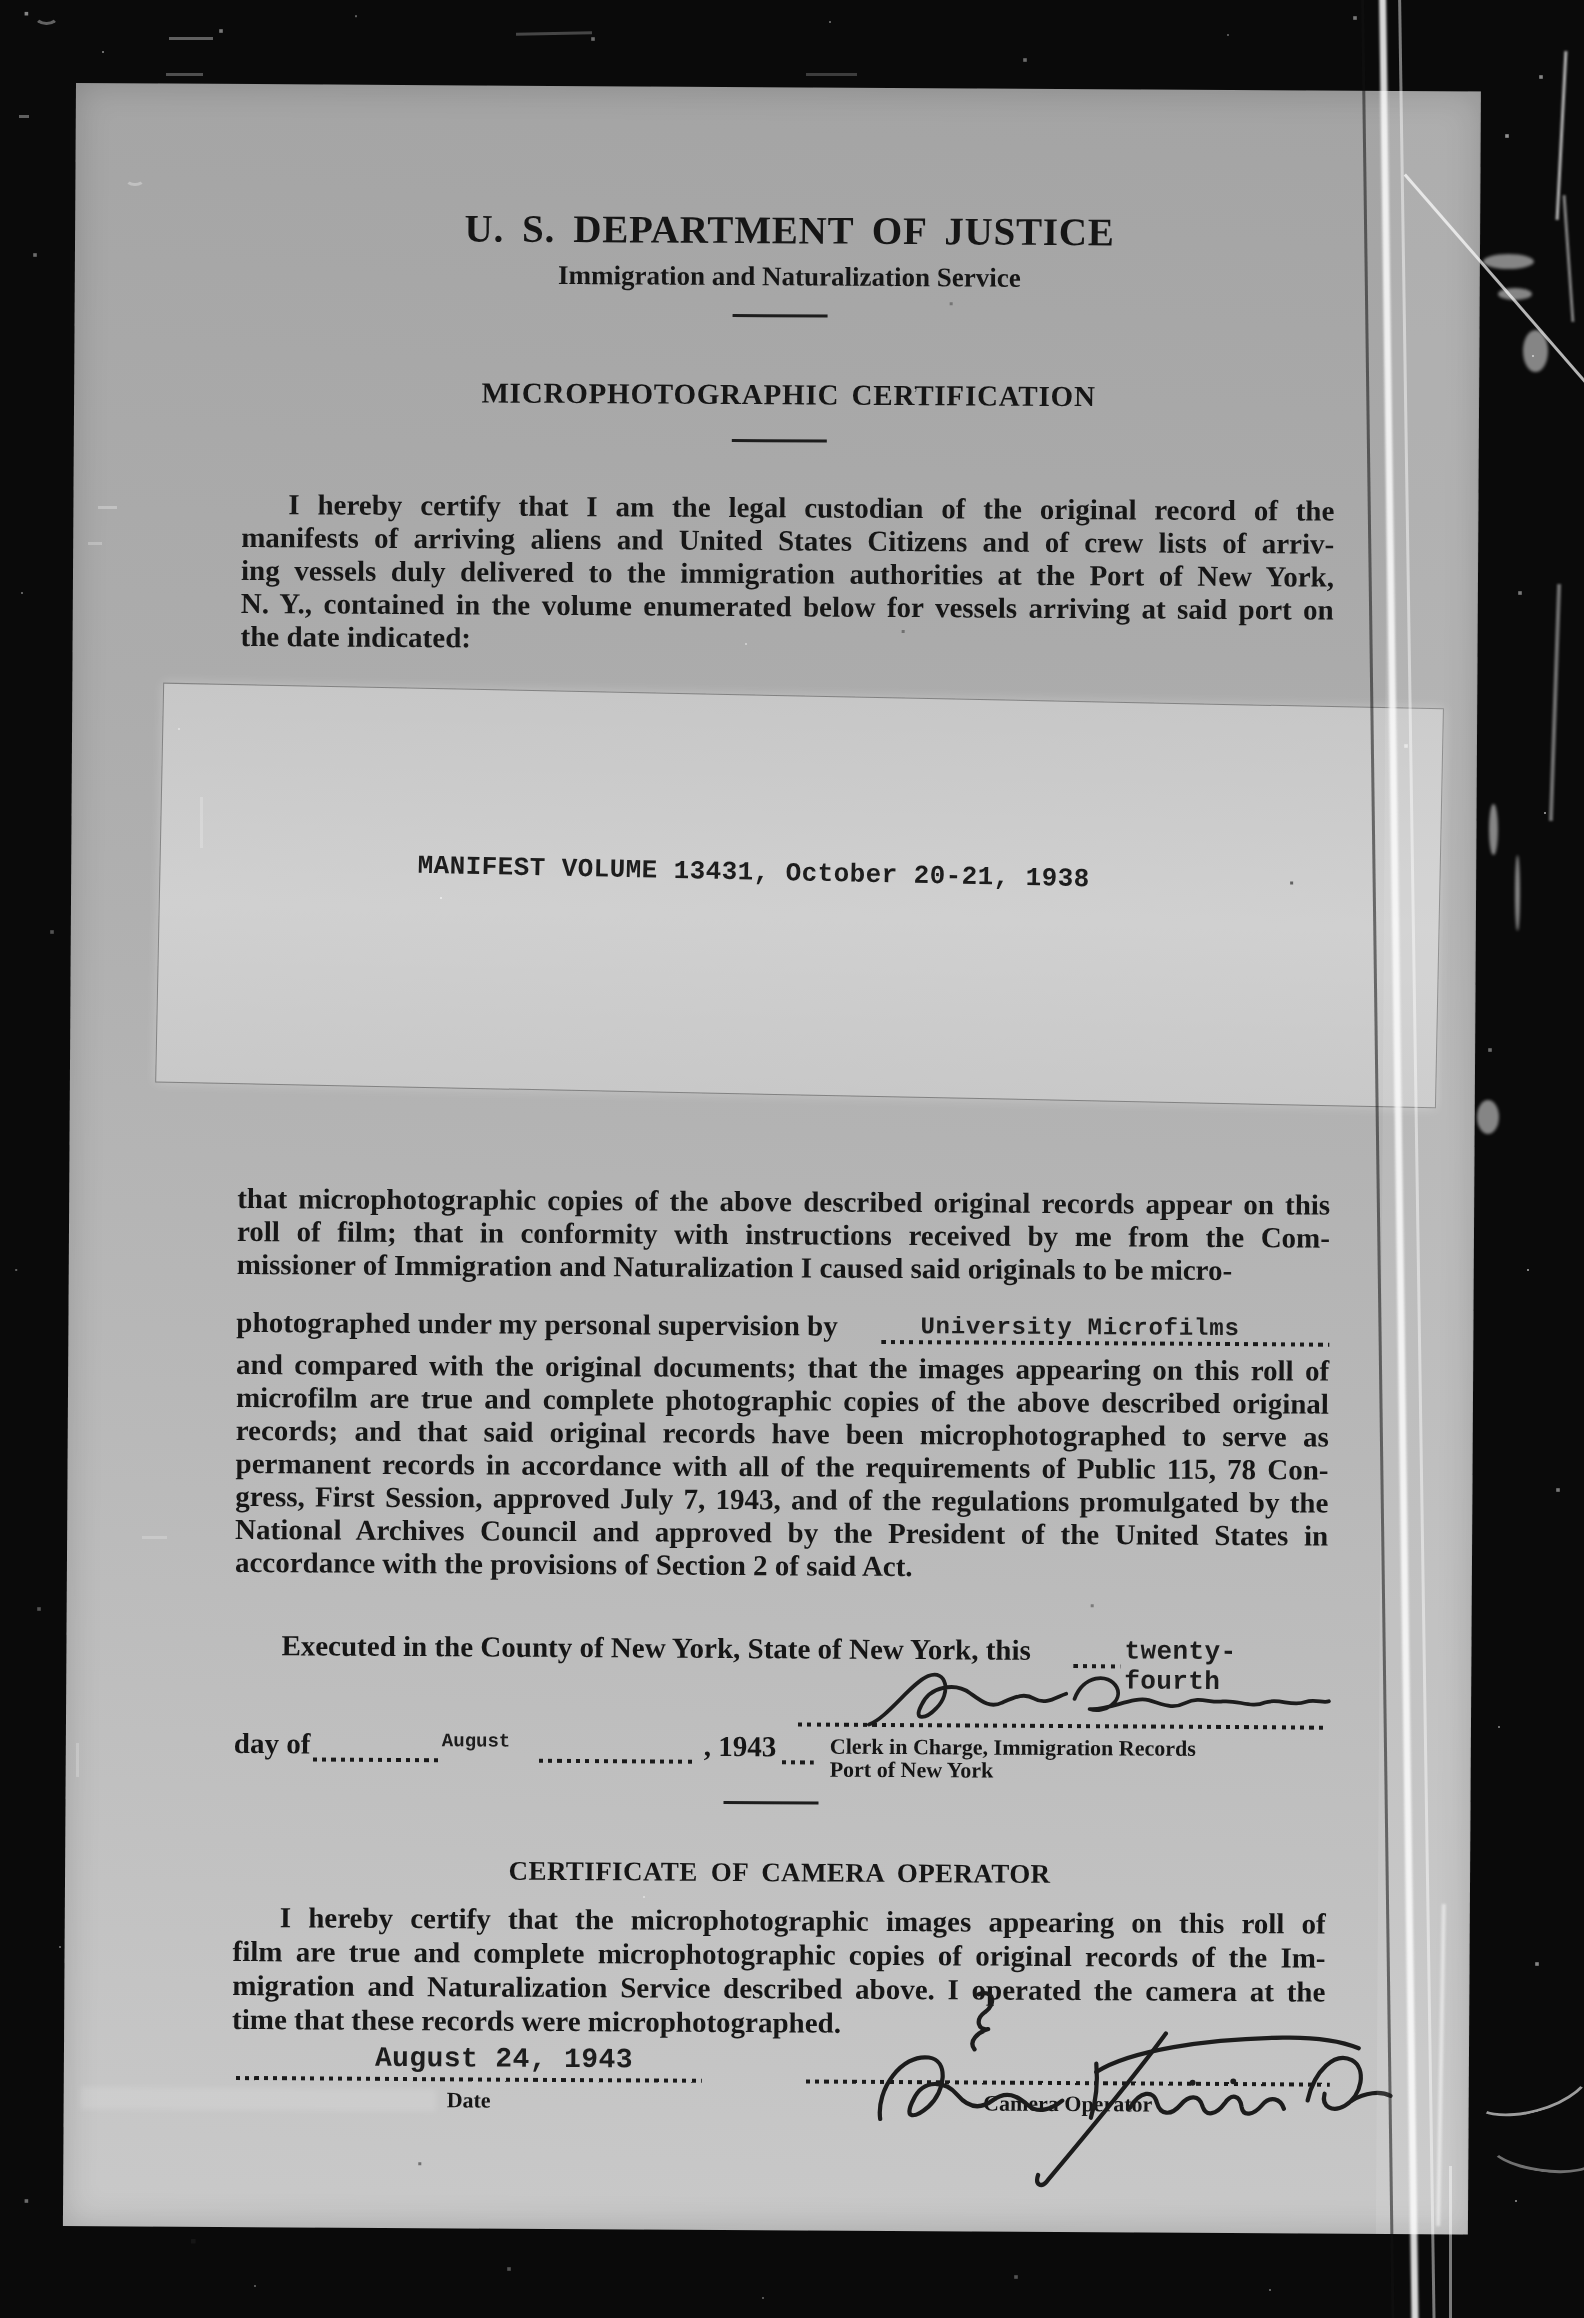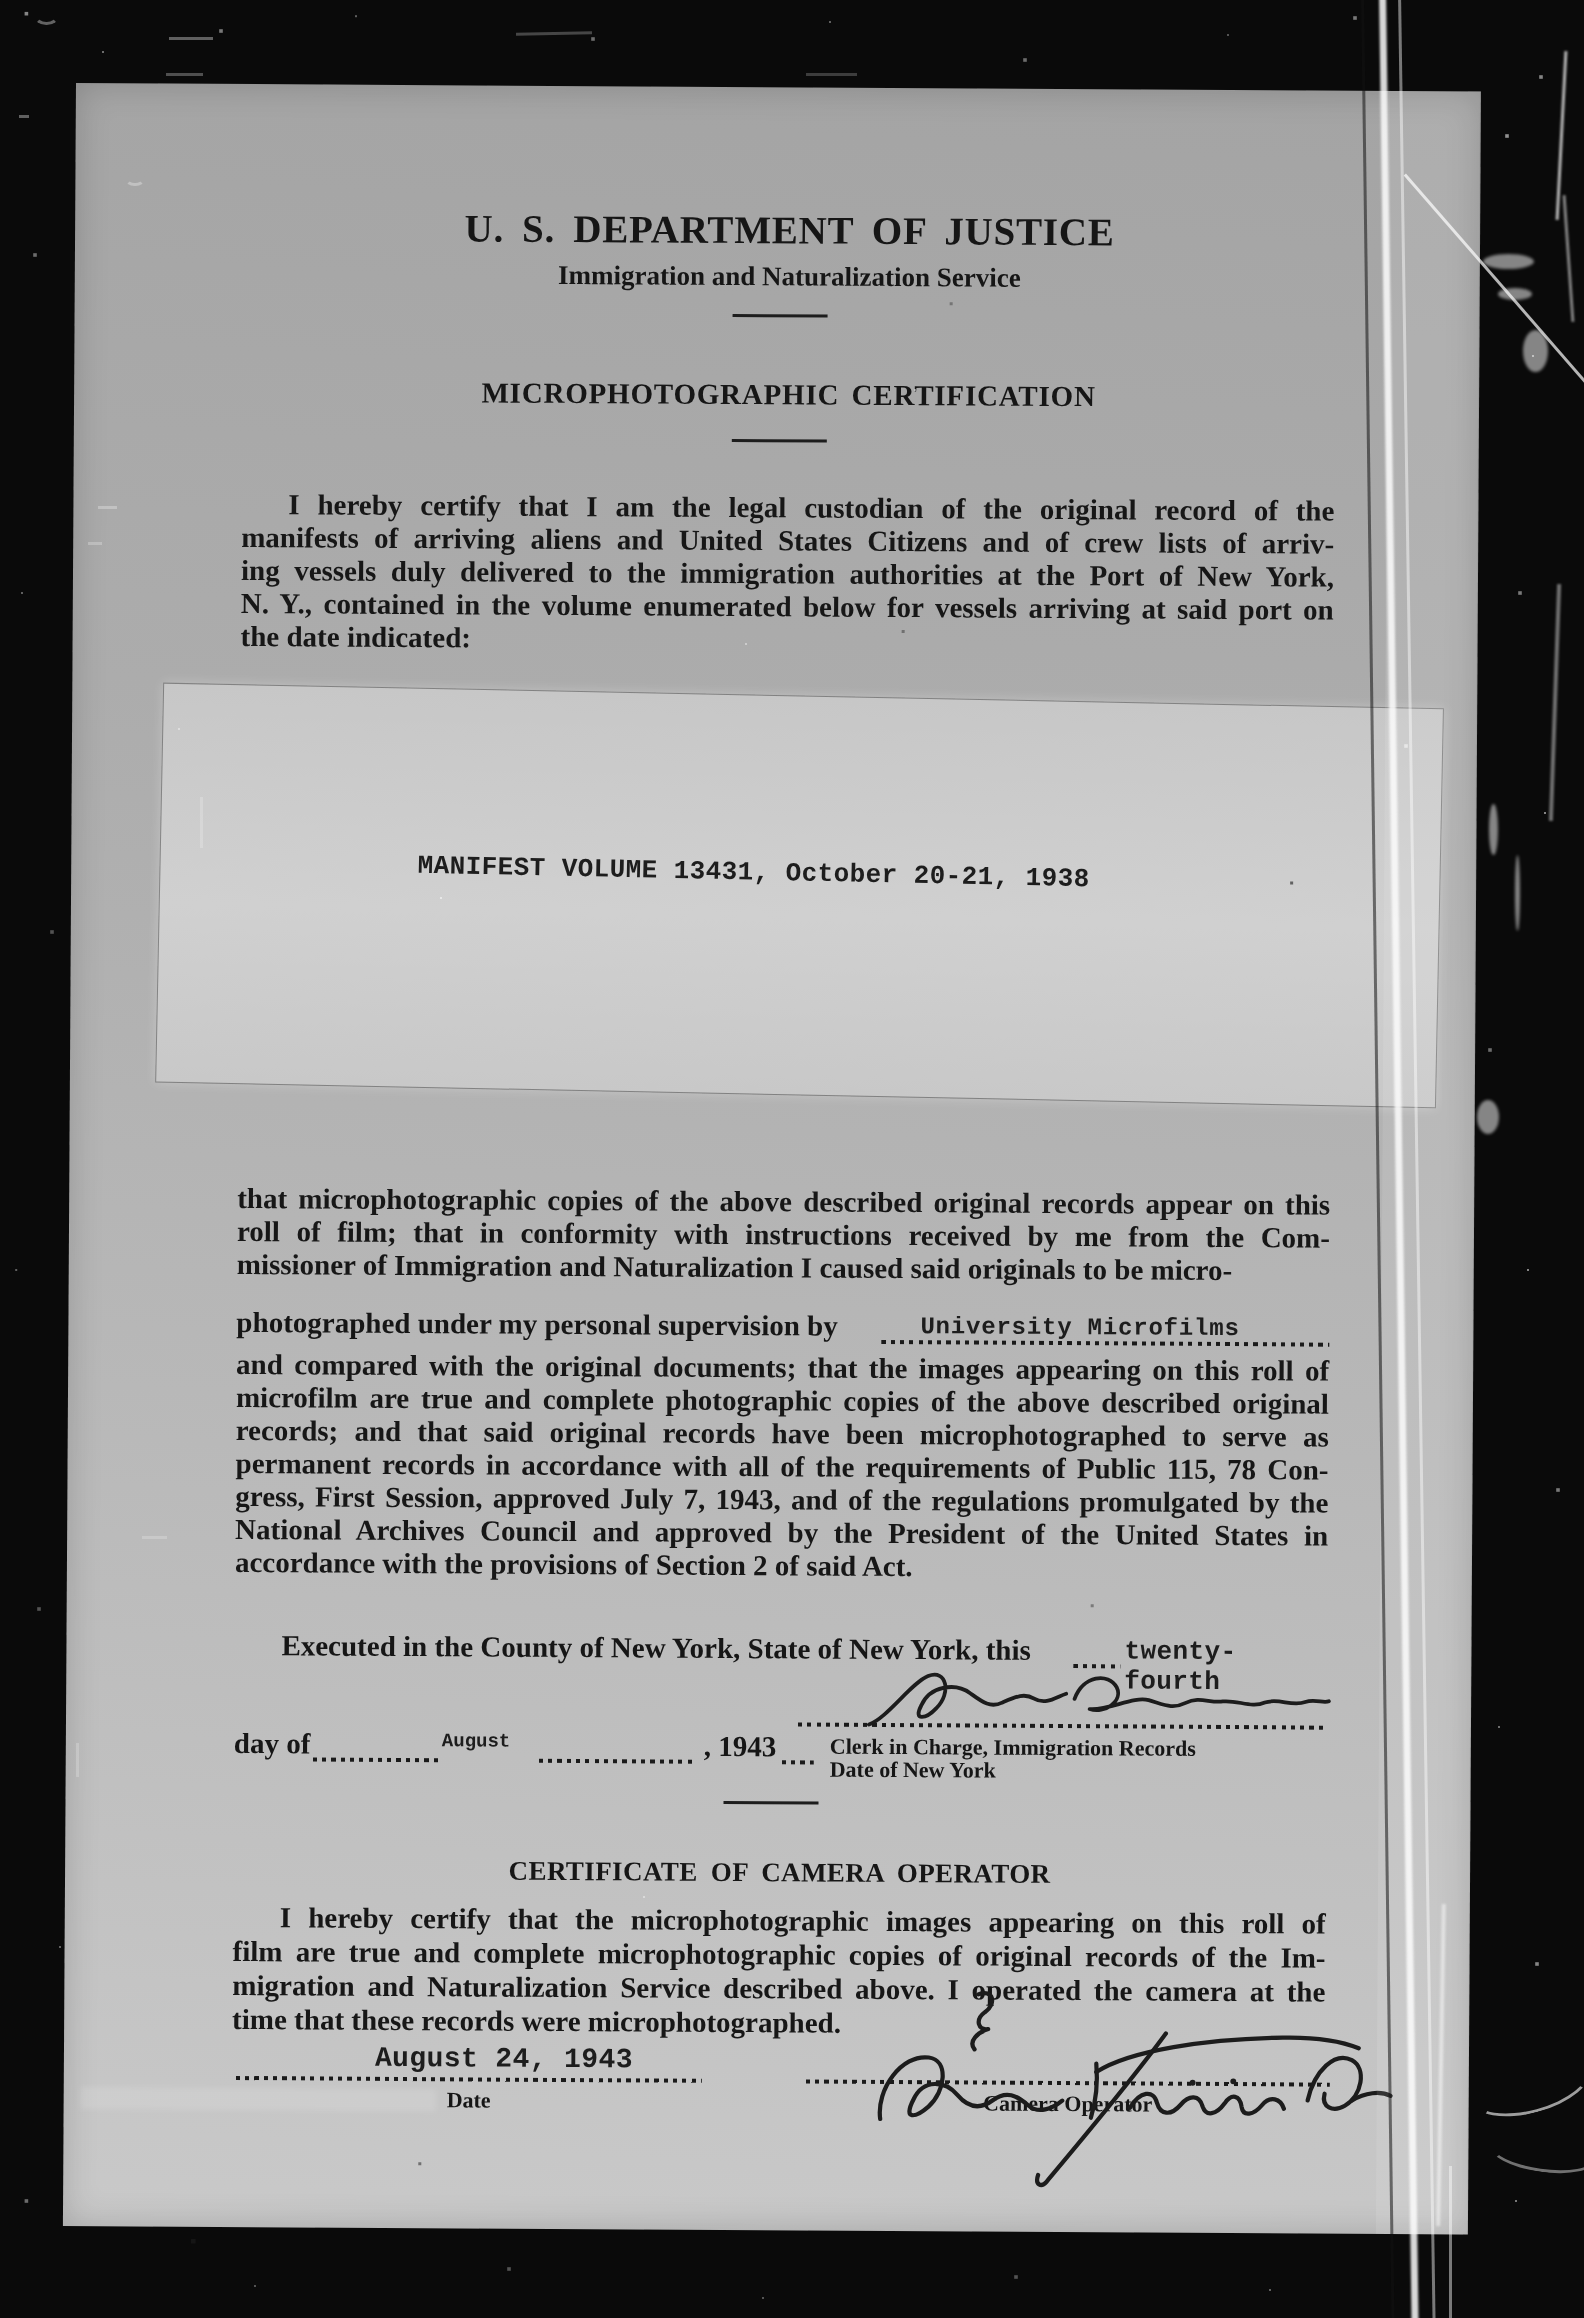--- a/index.html
+++ b/index.html
@@ -138,21 +138,21 @@
     <span style="position:absolute;left:470px;top:0;">, 1943</span>
     <span class="dotline" style="left:548px;width:32px;bottom:5.1px;"></span>
   </div>
 
   <svg class="sig" style="left:795px;top:1571px;" width="474" height="80" viewBox="0 0 560 95">
     <path stroke-width="4.5" d="M8,78 C30,70 58,28 78,20 C100,11 106,40 88,58 C76,71 60,74 70,55 C80,32 110,27 128,40 C142,50 152,58 166,51 C182,44 192,39 204,46 C218,54 230,44 242,40"></path>
     <path stroke-width="4.5" d="M252,46 C262,18 292,14 302,32 C310,48 288,64 270,58 C292,60 322,42 340,47 C358,52 368,58 384,50 C400,42 412,50 428,48 C446,46 462,56 478,49 C494,43 510,54 526,48 C538,44 548,50 554,47"></path>
   </svg>
   <span class="dotline" style="left:732px;top:1635px;width:525px;"></span>
   <div class="siglabel" style="position:absolute;left:764px;top:1647px;">Clerk in Charge, Immigration Records</div>
-  <div class="siglabel" style="position:absolute;left:764px;top:1670px;">Date of New York</div>
+  <div class="siglabel" style="position:absolute;left:764px;top:1670px;">Port of New York</div>
 
   <div class="divider" style="top:1714px;"></div>
 
   <div class="col center h4" style="top:1770px;">CERTIFICATE OF CAMERA OPERATOR</div>
 
   <div class="col para cert2para" style="top:1816px;">
       <div class="jline ind">I hereby certify that the microphotographic images appearing on this roll of</div>
       <div class="jline">film are true and complete microphotographic copies of original records of the Im-</div>
       <div class="jline">migration and Naturalization Service described above. I operated the camera at the</div>
       <div class="jline last">time that these records were microphotographed.</div>

